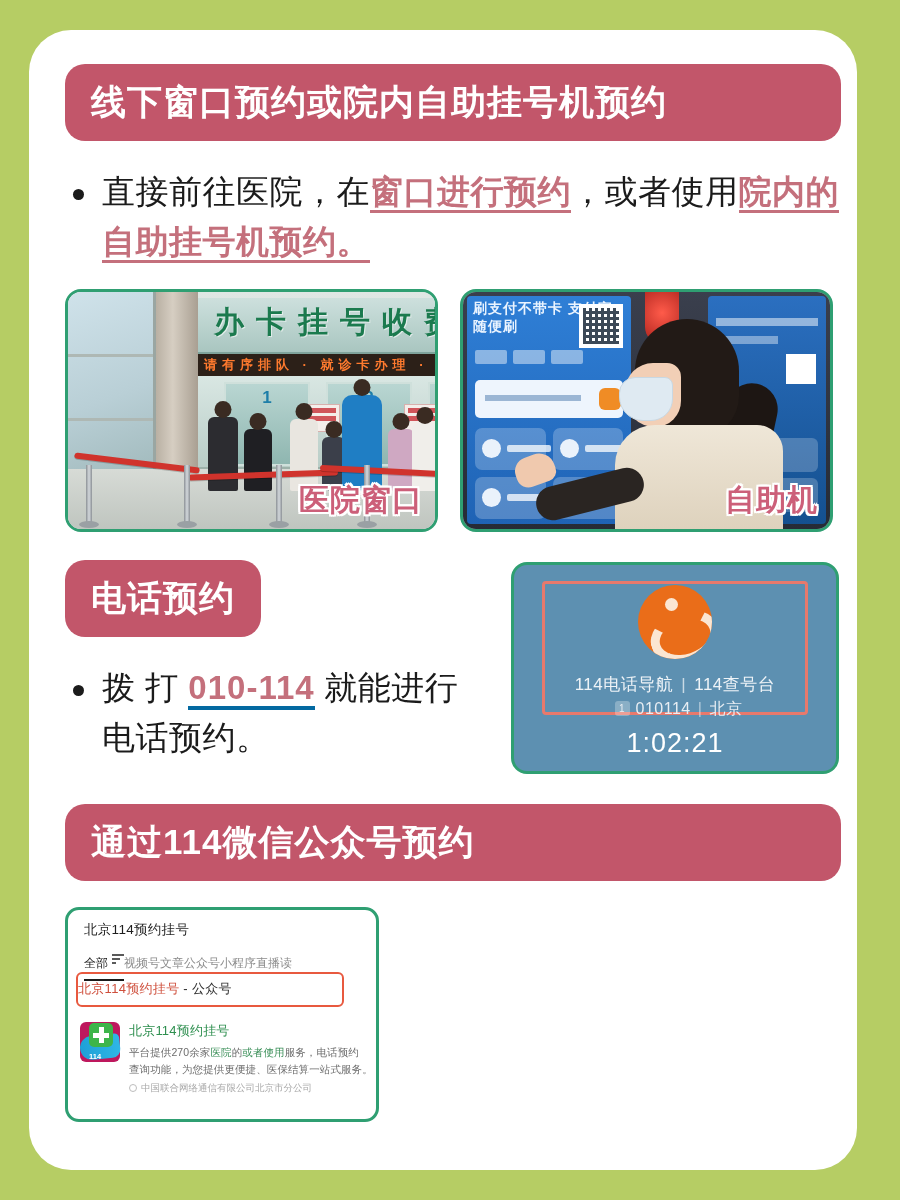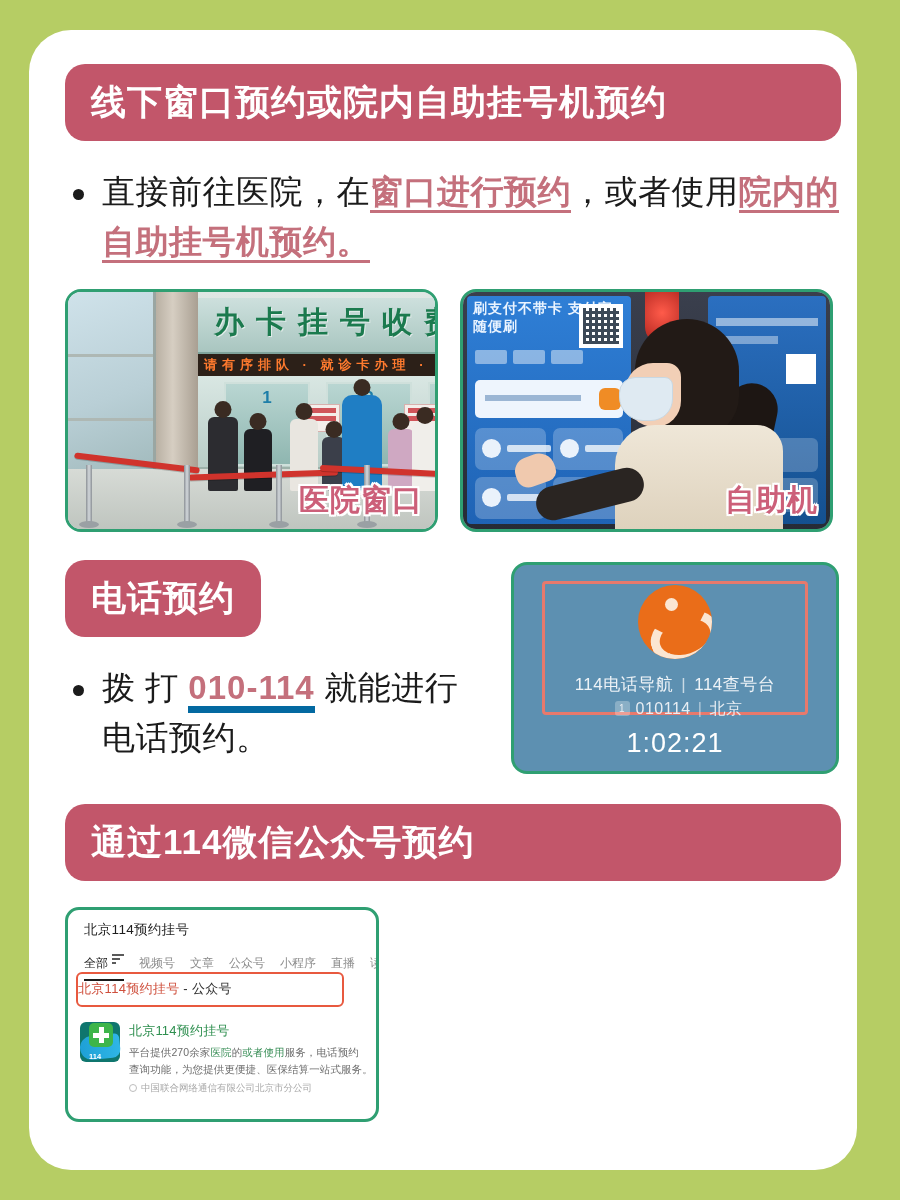--- a/index.html
+++ b/index.html
@@ -72,21 +72,21 @@
     letter-spacing: 0.5px;
   }
   .hl {
     color: #c4707c;
     font-weight: bold;
     border-bottom: 3px solid #c4707c;
   }
   .hl-num {
     color: #c4707c;
     font-weight: bold;
-    border-bottom: 7px solid #0369a1;
+    border-bottom: 4px solid #0369a1;
     letter-spacing: 1px;
   }
 
   
   .photo-row {
     display: flex;
     gap: 22px;
     margin-top: 22px;
   }
   .photo {
@@ -344,21 +344,21 @@
     background: #ffffff;
     border: 3px solid #2f9f72;
     border-radius: 14px;
     overflow: hidden;
     font-size: 11px;
     color: #2b2b2b;
   }
   .wx-inner { position:absolute; inset:0; padding: 11px 0 0 16px; }
   .wx-query { font-size: 13.5px; color: #1e1e1e; letter-spacing: .3px; }
   .wx-tabs {
-    display: flex; align-items: center; gap: 15px;
+    display: flex; align-items: center; 
     margin-top: 15px; font-size: 12px; color: #8b8b8b;
     white-space: nowrap;
   }
   .wx-tab.active { color: #1a1a1a; position: relative; }
   .wx-tab.active::after {
     content: ""; position: absolute; left: 0; right: 0; bottom: -9px;
     height: 2.5px; background: #1a1a1a;
   }
   .wx-filter-icon { display:inline-block; width:12px; margin-left:4px; vertical-align:1px; }
   .wx-filter-icon i { display:block; height:1.6px; background:#5a5a5a; margin-bottom:2.4px; }
@@ -378,21 +378,21 @@
   .wx-hit-text .s { color: #2b2b2b; }
   .wx-result {
     position: absolute; left: 12px; top: 112px; right: 6px;
     display: flex; gap: 9px;
   }
   .wx-avatar {
     flex: 0 0 auto;
     position: relative;
     width: 40px; height: 40px;
     border-radius: 6px;
-    background: #0f766e;
+    background: #be185d;
   }
   .wx-avatar .wing {
     position:absolute; left:0; top:13px; width:40px; height:24px;
     background: linear-gradient(90deg,#1ea0d6,#2fb6e6);
     border-radius: 20px 8px 14px 20px;
     transform: rotate(-6deg);
   }
   .wx-avatar .cross {
     position: absolute; left: 9px; top: 1px;
     width: 24px; height: 24px; border-radius: 5px;

